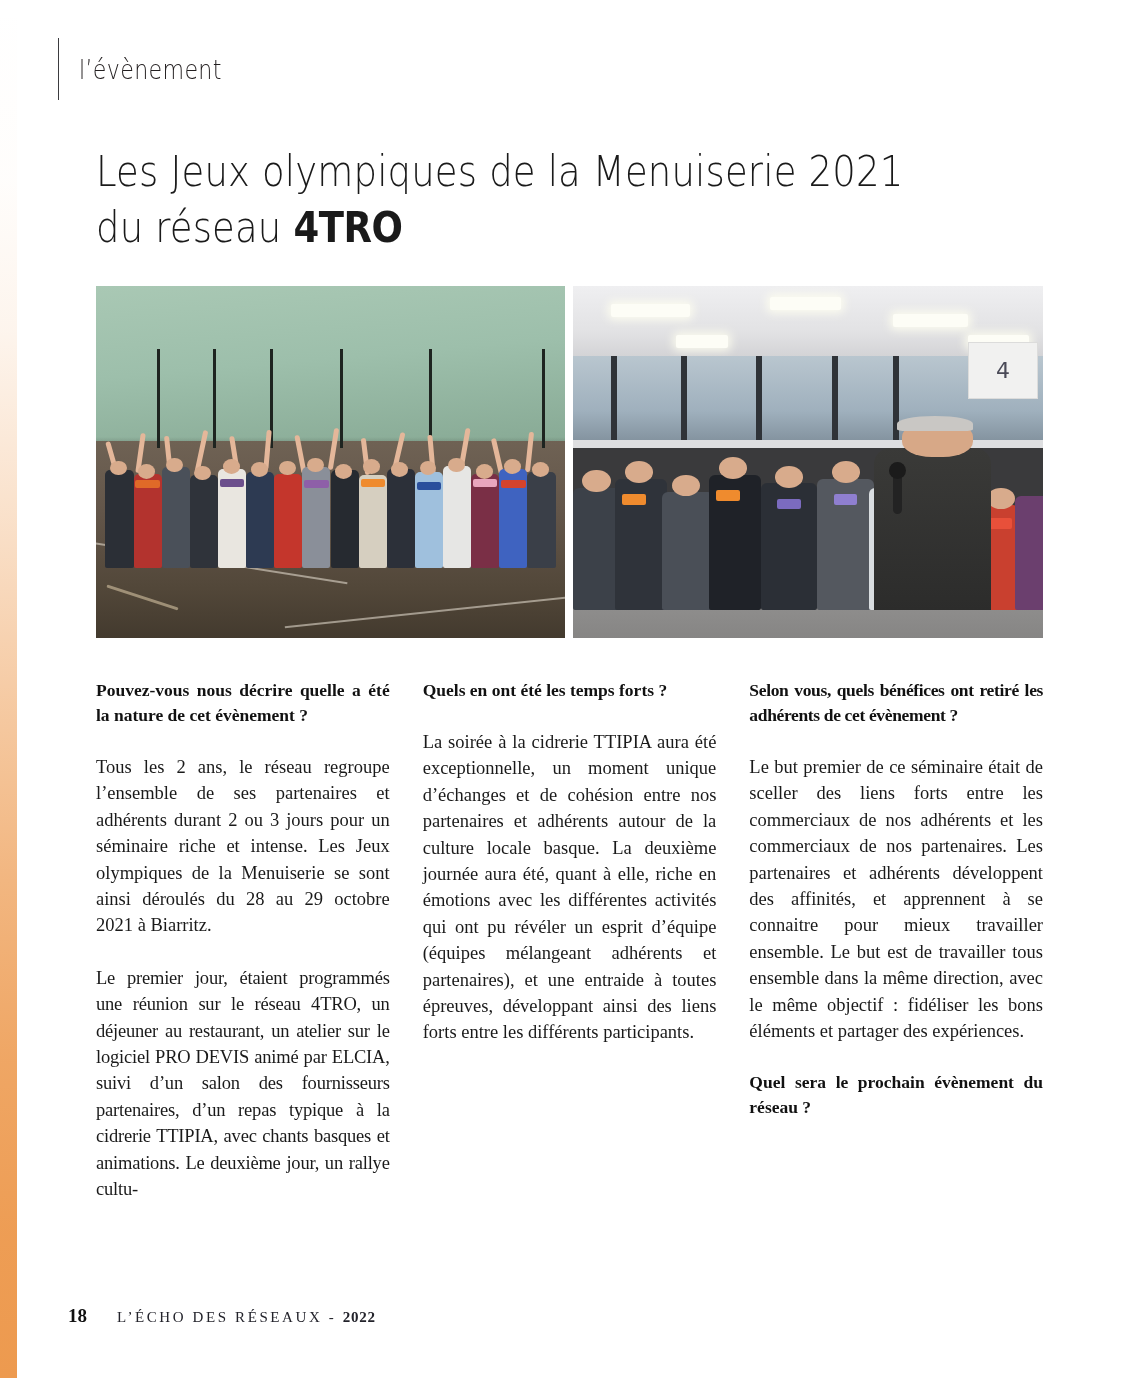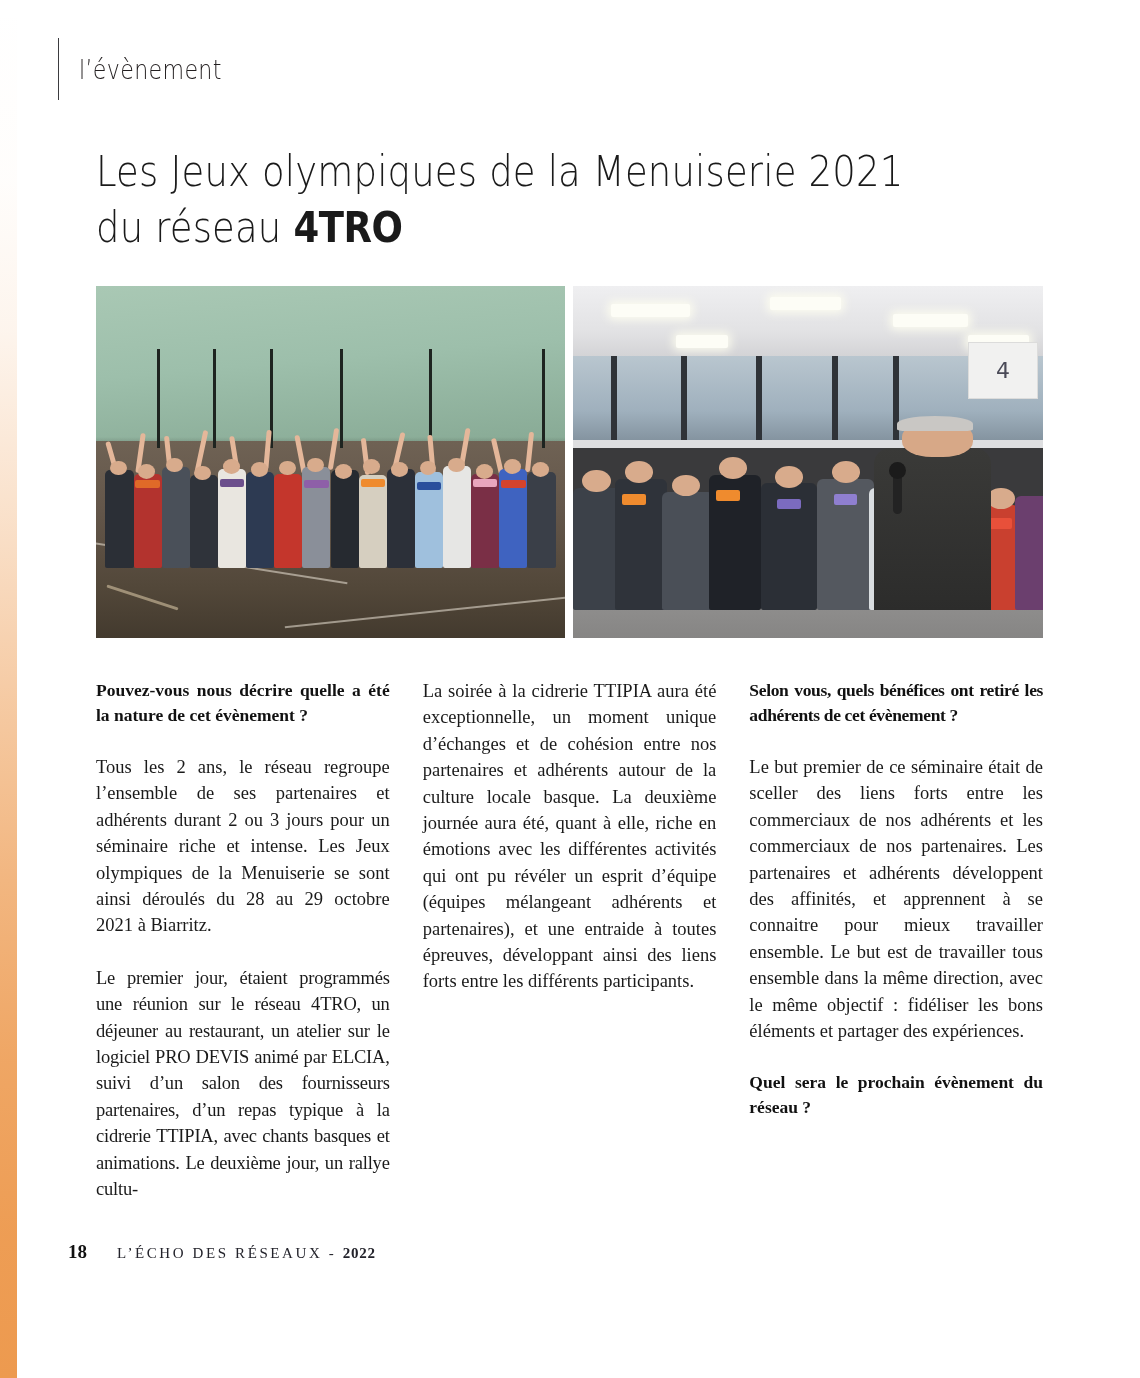--- a/index.html
+++ b/index.html
@@ -238,21 +238,21 @@
     width: 11px; height: 11px;
     background: #e8823c;
     margin-left: 7px;
     vertical-align: 1px;
   }
 
   
   .footer {
     position: absolute;
     left: 68px;
-    top: 1241px;
+    top: 1305px;
     display: flex;
     align-items: baseline;
   }
   .folio {
     font-family: "Liberation Serif", serif;
     font-weight: 700;
     font-size: 19px;
     color: #111;
   }
   .footer-title {
@@ -415,20 +415,21 @@
 
 <div class="columns">
 
   <div class="col">
     <p class="q">Pouvez-vous nous décrire quelle a été la nature de cet évènement ?</p>
     <p class="a">Tous les 2 ans, le réseau regroupe l’ensemble de ses partenaires et adhérents durant 2 ou 3 jours pour un séminaire riche et intense. Les Jeux olympiques de la Menuiserie se sont ainsi déroulés du 28 au 29 octobre 2021 à Biarritz.</p>
     <p class="a tight">Le premier jour, étaient programmés une réunion sur le réseau 4TRO, un déjeuner au restaurant, un atelier sur le logiciel PRO DEVIS animé par ELCIA, suivi d’un salon des fournisseurs partenaires, d’un repas typique à la cidrerie TTIPIA, avec chants basques et animations. Le deuxième jour, un rallye cultu-</p>
   </div>
 
   <div class="col">
+    <p class="q">Quels en ont été les temps forts ?</p>
     <p class="a">La soirée à la cidrerie TTIPIA aura été exceptionnelle, un moment unique d’échanges et de cohésion entre nos partenaires et adhérents autour de la culture locale basque. La deuxième journée aura été, quant à elle, riche en émotions avec les différentes activités qui ont pu révéler un esprit d’équipe (équipes mélangeant adhérents et partenaires), et une entraide à toutes épreuves, développant ainsi des liens forts entre les différents participants.</p>
   </div>
 
   <div class="col">
     <p class="q tight">Selon vous, quels bénéfices ont retiré les adhérents de cet évènement ?</p>
     <p class="a">Le but premier de ce séminaire était de sceller des liens forts entre les commerciaux de nos adhérents et les commerciaux de nos partenaires. Les partenaires et adhérents développent des affinités, et apprennent à se connaitre pour mieux travailler ensemble. Le but est de travailler tous ensemble dans la même direction, avec le même objectif : fidéliser les bons éléments et partager des expériences.</p>
     <p class="q">Quel sera le prochain évènement du réseau ?</p>
   </div>
 </div>
 

